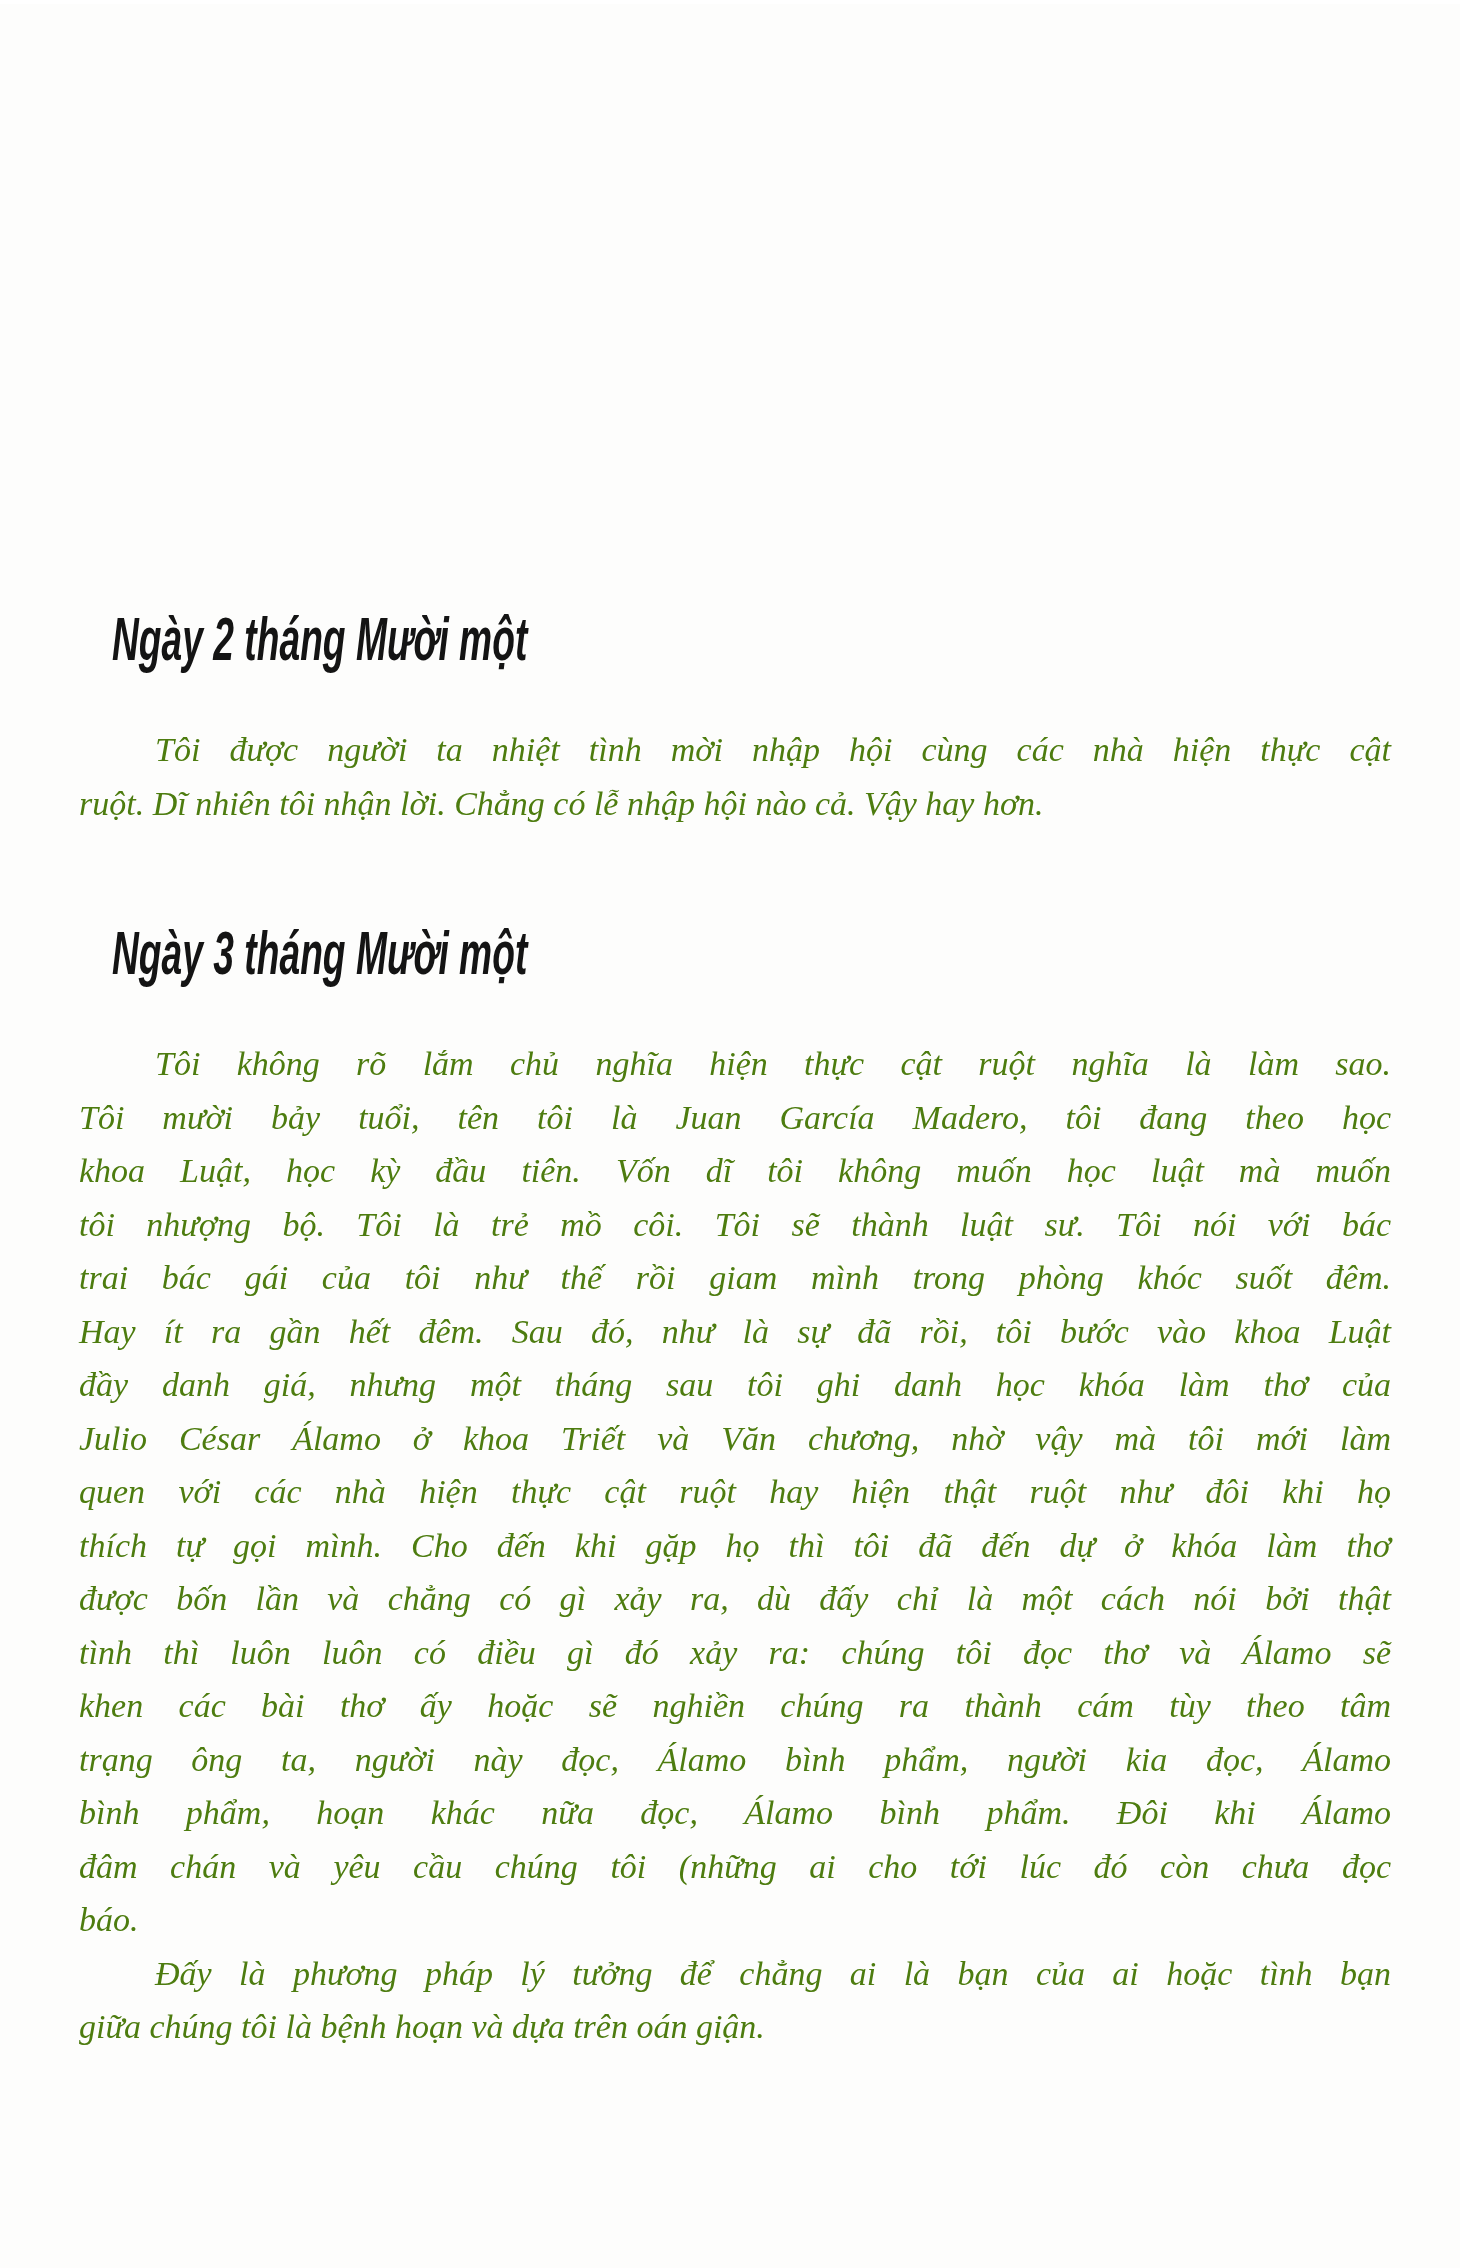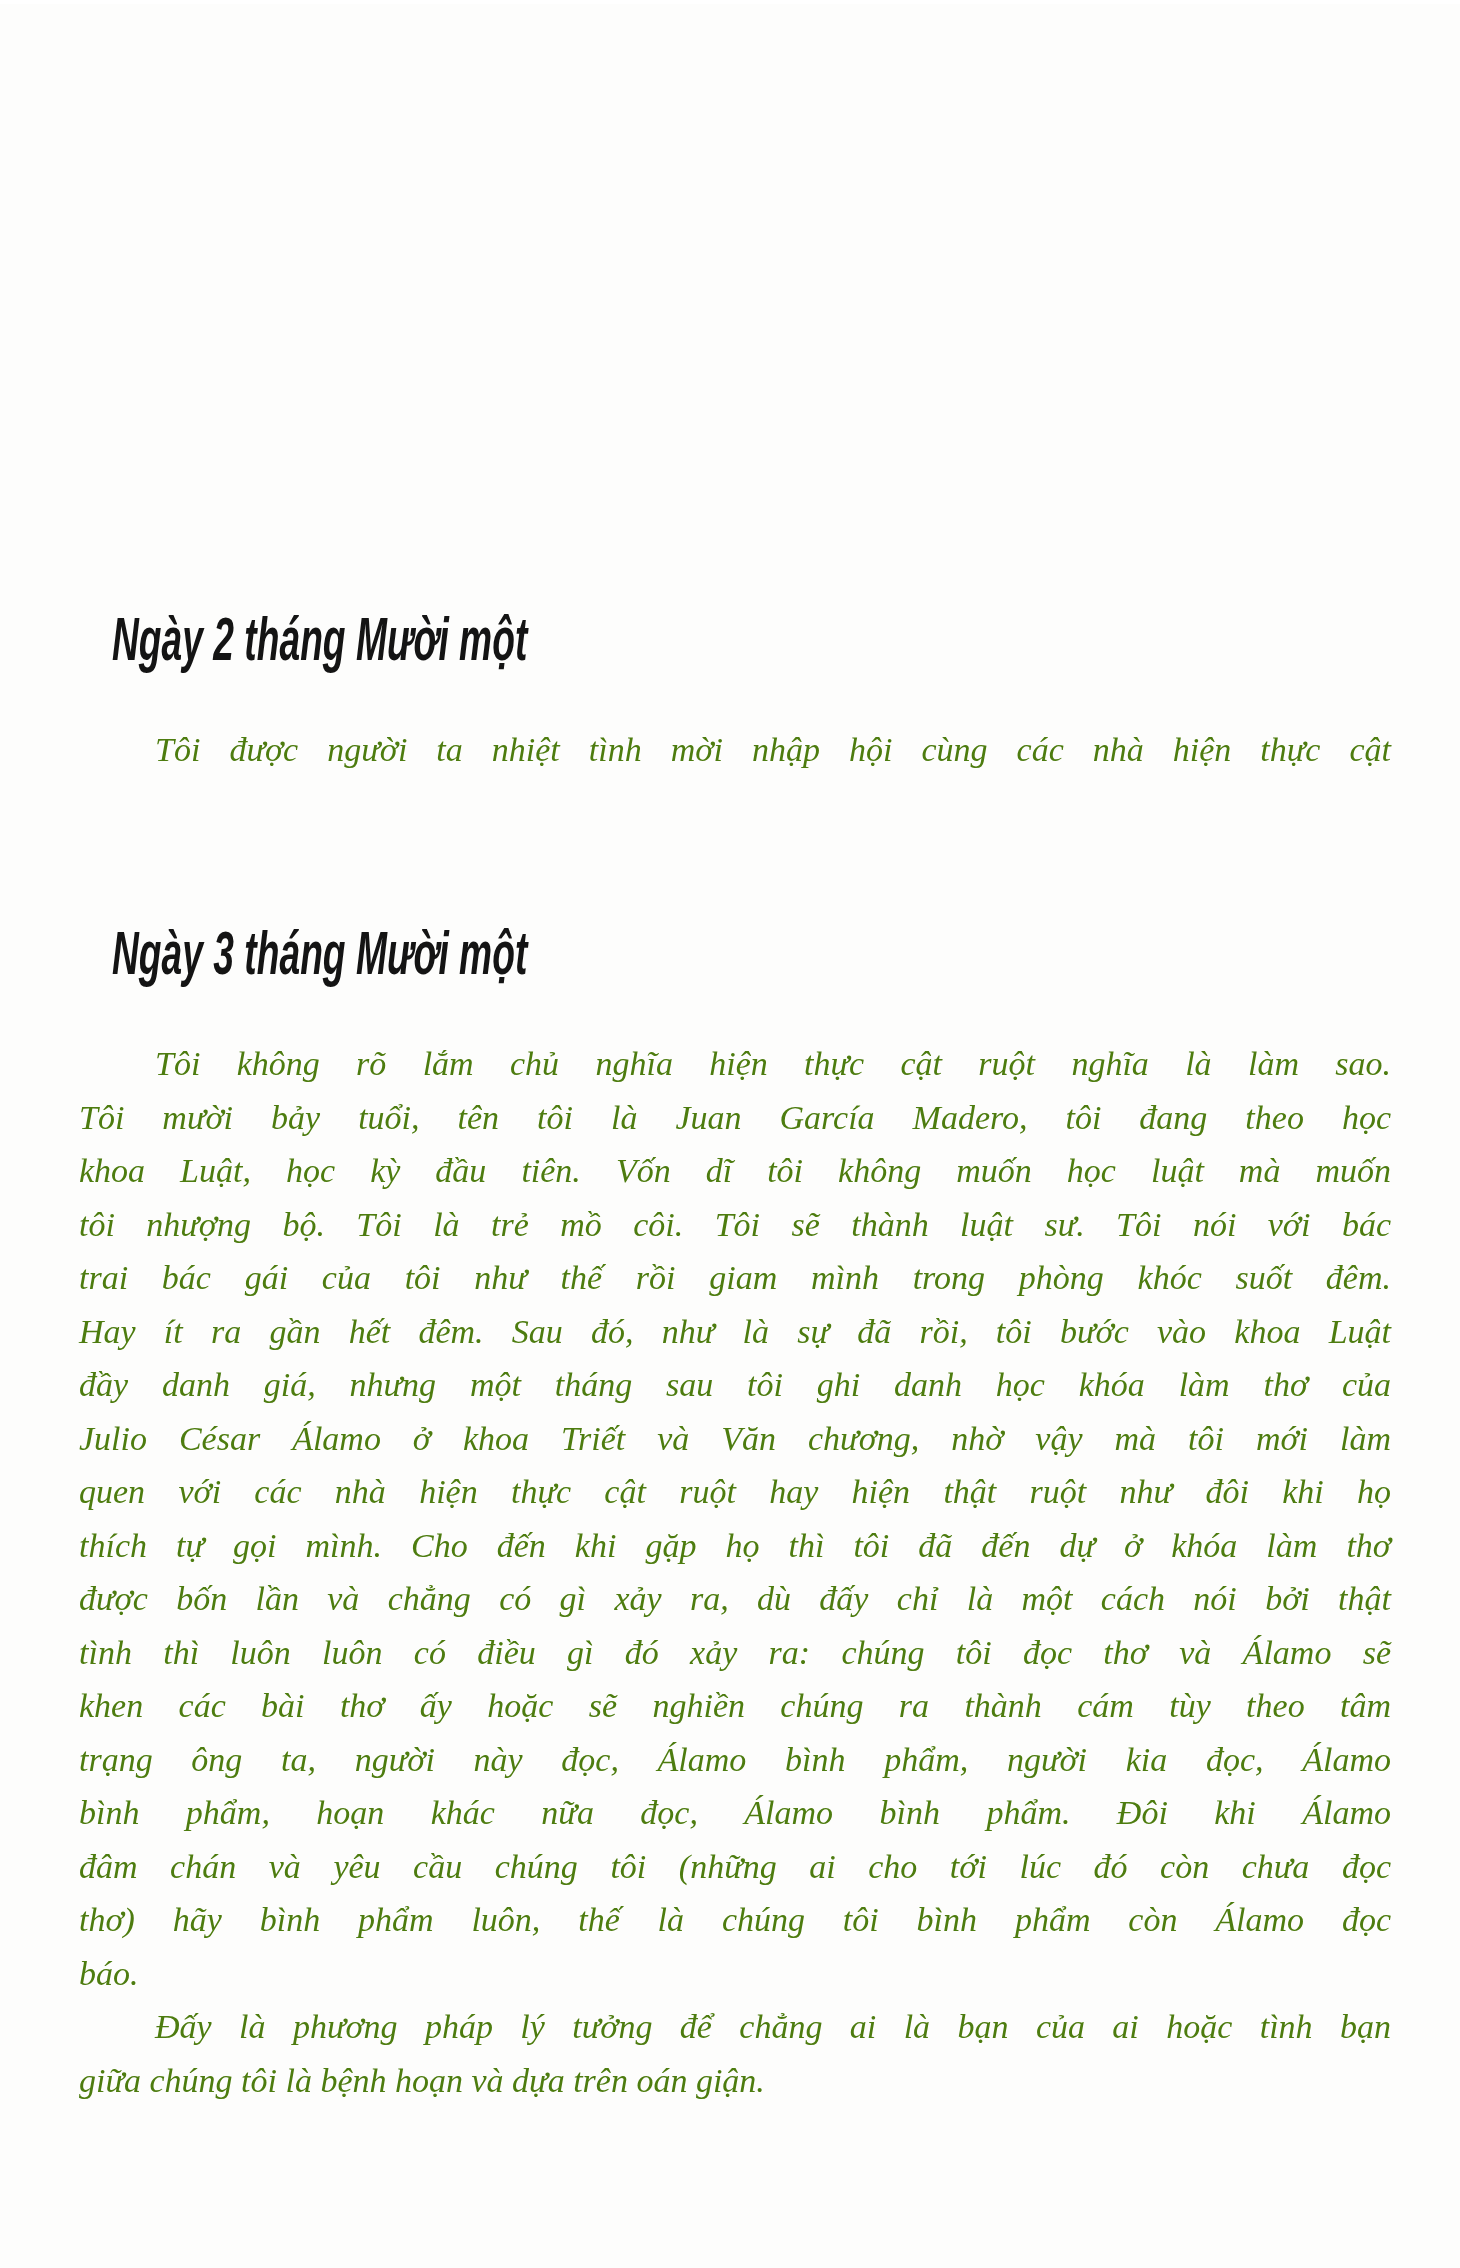--- a/index.html
+++ b/index.html
@@ -51,20 +51,21 @@
 </style>
 </head>
 <body>
 
 <div class="page">
 
   <h2 id="heading-1" class="entry-heading">Ngày 2 tháng Mười một</h2>
 
   <div id="para-1" class="textblock">
       <div class="line just indent">Tôi được người ta nhiệt tình mời nhập hội cùng các nhà hiện thực cật</div>
+      <div class="line">ruột. Dĩ nhiên tôi nhận lời. Chẳng có lễ nhập hội nào cả. Vậy hay hơn.</div>
     </div>
 
   <h2 id="heading-2" class="entry-heading">Ngày 3 tháng Mười một</h2>
 
   <div id="body-block" class="textblock">
     <div>
         <div class="line just indent">Tôi không rõ lắm chủ nghĩa hiện thực cật ruột nghĩa là làm sao.</div>
         <div class="line just">Tôi mười bảy tuổi, tên tôi là Juan García Madero, tôi đang theo học</div>
         <div class="line just">khoa Luật, học kỳ đầu tiên. Vốn dĩ tôi không muốn học luật mà muốn</div>
         <div class="line just">tôi nhượng bộ. Tôi là trẻ mồ côi. Tôi sẽ thành luật sư. Tôi nói với bác</div>
@@ -73,21 +74,20 @@
         <div class="line just">đầy danh giá, nhưng một tháng sau tôi ghi danh học khóa làm thơ của</div>
         <div class="line just">Julio César Álamo ở khoa Triết và Văn chương, nhờ vậy mà tôi mới làm</div>
         <div class="line just">quen với các nhà hiện thực cật ruột hay hiện thật ruột như đôi khi họ</div>
         <div class="line just">thích tự gọi mình. Cho đến khi gặp họ thì tôi đã đến dự ở khóa làm thơ</div>
         <div class="line just">được bốn lần và chẳng có gì xảy ra, dù đấy chỉ là một cách nói bởi thật</div>
         <div class="line just">tình thì luôn luôn có điều gì đó xảy ra: chúng tôi đọc thơ và Álamo sẽ</div>
         <div class="line just">khen các bài thơ ấy hoặc sẽ nghiền chúng ra thành cám tùy theo tâm</div>
         <div class="line just">trạng ông ta, người này đọc, Álamo bình phẩm, người kia đọc, Álamo</div>
         <div class="line just">bình phẩm, hoạn khác nữa đọc, Álamo bình phẩm. Đôi khi Álamo</div>
         <div class="line just">đâm chán và yêu cầu chúng tôi (những ai cho tới lúc đó còn chưa đọc</div>
-        <div class="line just">thơ) hãy bình phẩm luôn, thế là chúng tôi bình phẩm còn Álamo đọc</div>
         <div class="line">báo.</div>
       </div>
     <div>
         <div class="line just indent">Đấy là phương pháp lý tưởng để chẳng ai là bạn của ai hoặc tình bạn</div>
         <div class="line">giữa chúng tôi là bệnh hoạn và dựa trên oán giận.</div>
       </div>
   </div>
 
 </div>
 

